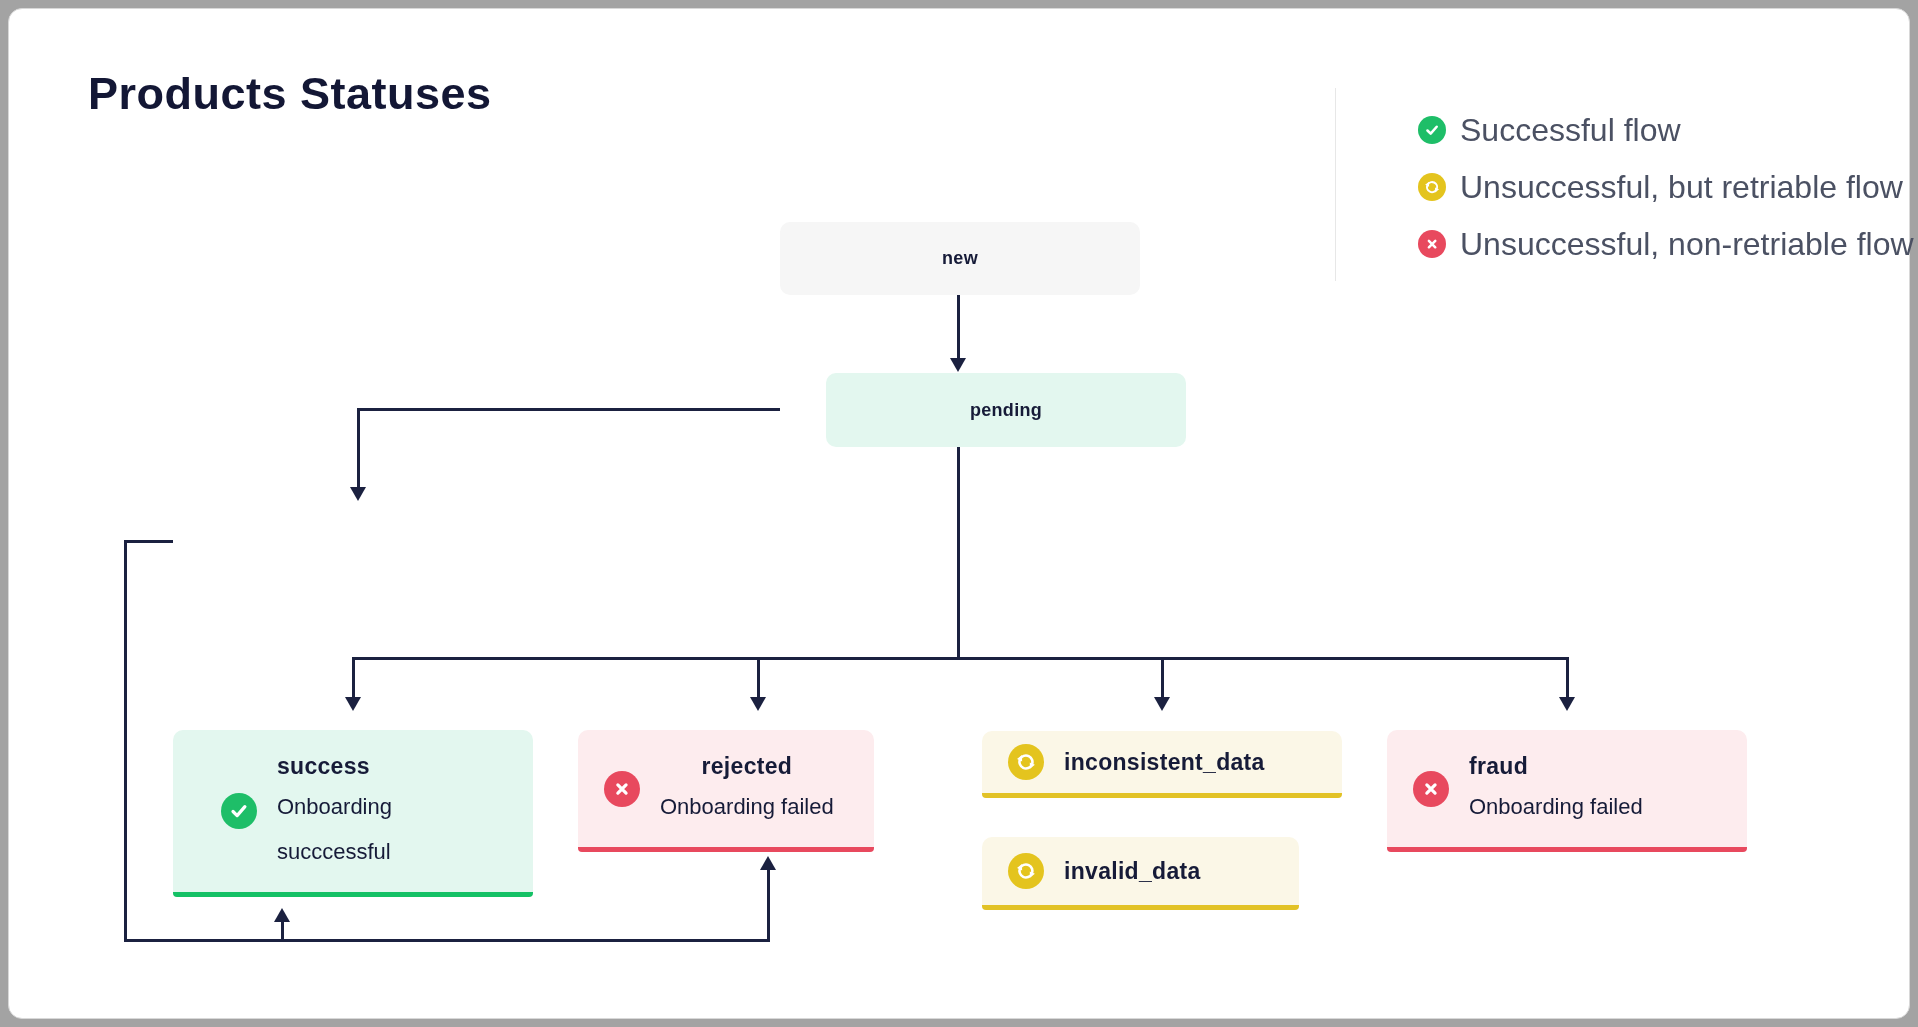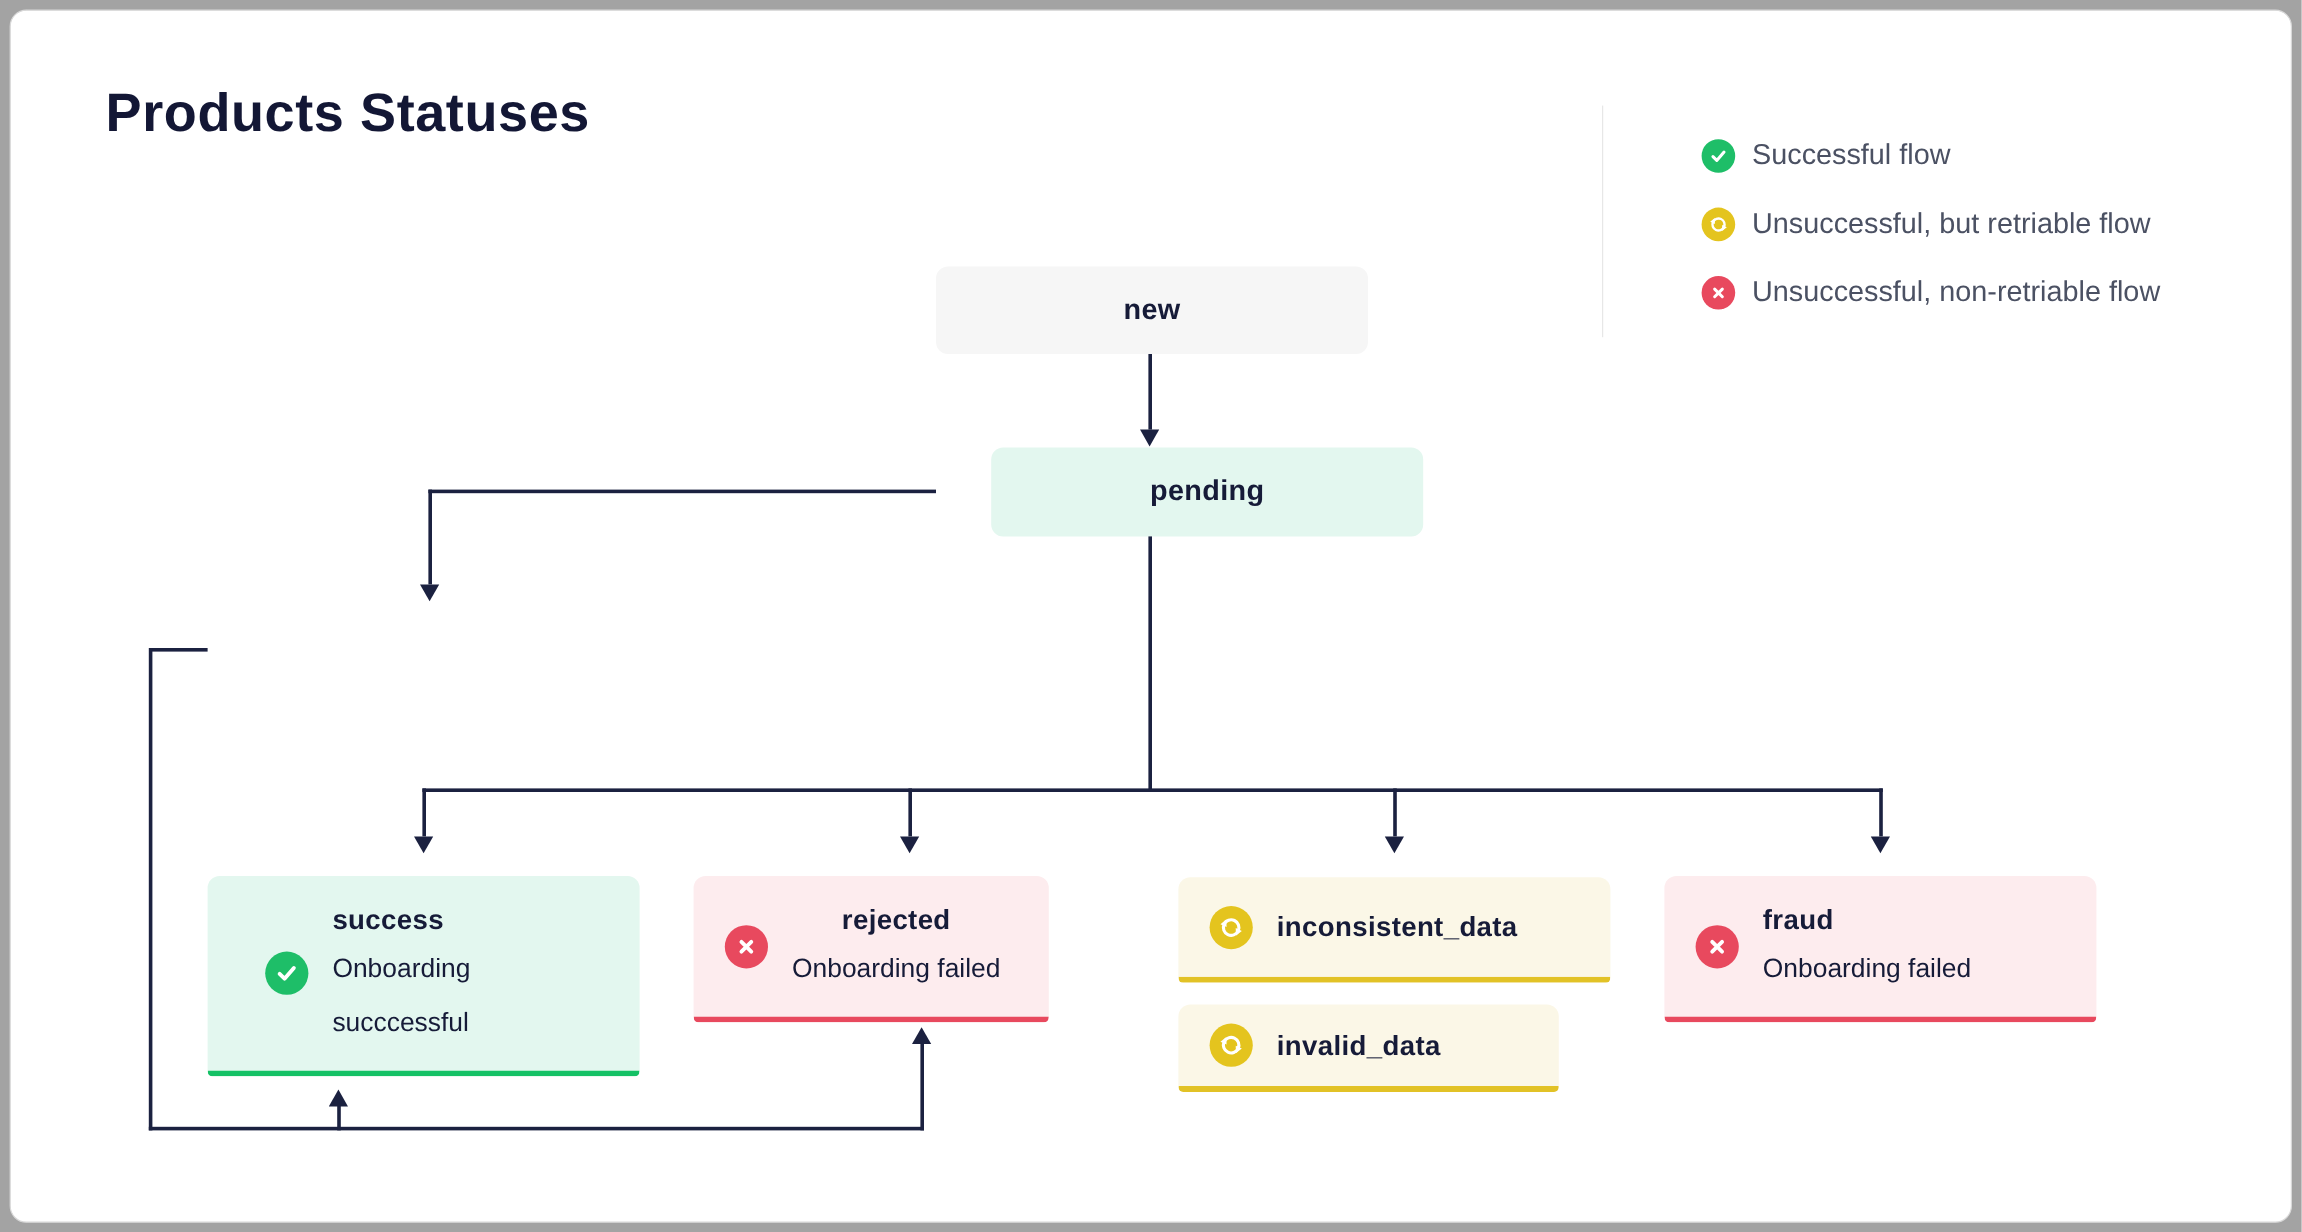--- a/index.html
+++ b/index.html
@@ -20,34 +20,34 @@
   *{box-sizing:border-box;margin:0;padding:0;}
   body{background:#ffffff;font-family:"Liberation Sans",sans-serif;}
   .canvas{position:relative;width:1918px;height:1027px;background:#a3a3a3;overflow:hidden;}
   .card{position:absolute;inset:8px;border:1.5px solid var(--card-border);border-radius:14px;background:#ffffff;}
   .title{position:absolute;left:88px;top:68px;font-size:45px;font-weight:600;color:#131735;letter-spacing:0.5px;}
 
   
   .legend-divider{position:absolute;left:1335px;top:88px;width:1px;height:193px;background:#e7e7e7;}
   .legend{position:absolute;left:1418px;top:115px;display:flex;flex-direction:column;gap:27px;}
   .legend-row{display:flex;align-items:center;gap:14px;height:30px;}
-  .legend-label{font-size:24px;color:var(--legend-text);white-space:nowrap;}
+  .legend-label{font-size:32px;color:var(--legend-text);white-space:nowrap;}
 
   
   .circle{display:inline-flex;align-items:center;justify-content:center;border-radius:50%;flex:none;}
   .circle.sm{width:28px;height:28px;}
   .circle.lg{width:36px;height:36px;}
   .circle.green{background:var(--green-icon);}
   .circle.yellow{background:var(--yellow-icon);}
   .circle.red{background:var(--red);}
   .circle svg{width:72%;height:72%;}
 
   
   .node{position:absolute;display:flex;align-items:center;justify-content:center;border-radius:10px;}
-  .node .node-label{font-size:24px;font-weight:700;color:var(--ink);letter-spacing:0.3px;}
+  .node .node-label{font-size:18px;font-weight:700;color:var(--ink);letter-spacing:0.3px;}
   .node.neutral{background:var(--neutral-bg);}
   .node.mint{background:var(--mint-bg);}
 
   
   .status-node{position:absolute;display:flex;align-items:center;gap:20px;padding-left:26px;border-radius:10px 10px 4px 4px;}
   .status-node.mint-st{background:var(--mint-bg);border-bottom:5px solid var(--green);}
   .status-node.pink-st{background:var(--pink-bg);border-bottom:5px solid var(--red);}
   .status-node.cream-st{background:var(--cream-bg);border-bottom:5px solid var(--yellow);}
   .status-title{font-size:23px;font-weight:700;color:var(--ink);line-height:1.6;letter-spacing:0.3px;}
   .status-desc{font-size:22px;font-weight:400;color:var(--ink);line-height:2.05;}
@@ -124,21 +124,21 @@
       <svg viewBox="0 0 24 24">
           <path d="M8.2 8.2l7.6 7.6M15.8 8.2l-7.6 7.6" stroke="#fff" stroke-width="3" stroke-linecap="round"></path>
         </svg>
     </span>
     <div>
       <div class="status-title">rejected</div>
       <div class="status-desc">Onboarding failed</div>
     </div>
   </div>
 
-  <div class="status-node cream-st" style="left:982px;top:731px;width:360px;height:88px;">
+  <div class="status-node cream-st" style="left:982px;top:731px;width:360px;height:67px;">
     <span class="circle lg yellow">
       <svg viewBox="0 0 24 24">
           <g transform="rotate(25 12 12)">
             <path d="M6 12a6 6 0 0 1 12 0" stroke="#fff" stroke-width="2.4" fill="none"></path>
             <polygon points="18,16.2 15.4,10.9 20.6,10.9" fill="#fff"></polygon>
             <path d="M18 12a6 6 0 0 1 -12 0" stroke="#fff" stroke-width="2.4" fill="none"></path>
             <polygon points="6,7.8 3.4,13.1 8.6,13.1" fill="#fff"></polygon>
           </g>
         </svg>
     </span>

